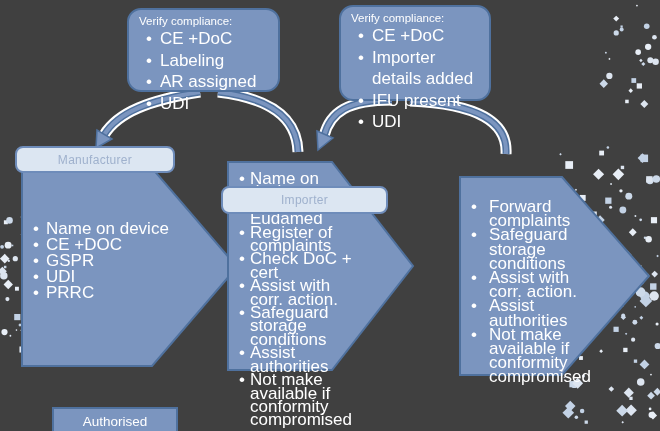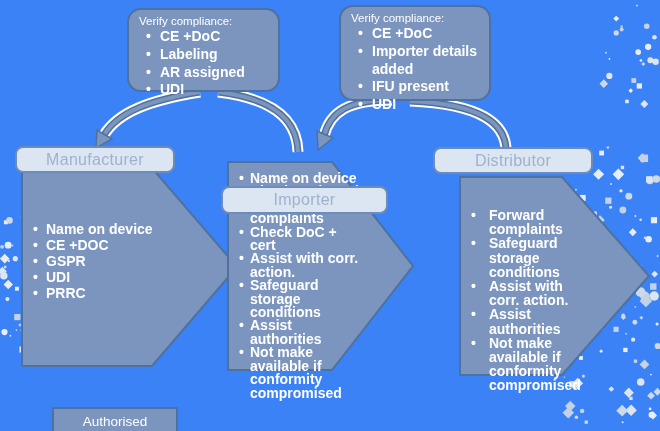--- a/index.html
+++ b/index.html
@@ -1,33 +1,33 @@
 <!DOCTYPE html>
 <html style="--shape-fill: #7b95bf; --shape-border: #4f719e; --header-fill: #dce6f2; --header-border: #6e8cba; --header-text: #9fb1cd; --text-on-shape: #ffffff; --dot-light: #dde5f0; --dot-mid: #ccd9e9;"><head>
 <meta charset="utf-8">
 <style>
   html,body{margin:0;padding:0;background:#fff;}
-  #canvas{position:relative;width:660px;height:431px;background:#3b82f6;overflow:hidden;
+  #canvas{position:relative;width:660px;height:431px;background:#404040;overflow:hidden;
           font-family:"Liberation Sans",sans-serif;}
   #shapes{position:absolute;left:0;top:0;}
 
   .callout{position:absolute;background:var(--shape-fill,#7b95bf);
            border:2px solid var(--shape-border,#4f719e);border-radius:14px;
            color:var(--text-on-shape,#fff);padding:4px 6px 4px 10px;box-sizing:border-box;z-index:3;}
   .callout .title{font-size:11.5px;line-height:1.25;}
 
   ul.blist{margin:0;padding:0;list-style:none;}
-  ul.blist li{position:relative;font-size:14px;color:var(--text-on-shape,#fff);font-weight:bold;}
+  ul.blist li{position:relative;font-size:17px;color:var(--text-on-shape,#fff);}
   ul.blist li::before{content:"\2022";position:absolute;left:var(--b,2px);top:0;}
 
   .callout ul.blist li{padding-left:21px;--b:7px;line-height:1.26;}
 
   .hdr{position:absolute;background:var(--header-fill,#dce6f2);
        border:2px solid var(--header-border,#6e8cba);border-radius:8px;
-       color:var(--header-text,#9fb1cd);font-size:16px;letter-spacing:.3px;
+       color:var(--header-text,#9fb1cd);font-size:12px;letter-spacing:.3px;
        display:flex;align-items:center;justify-content:center;box-sizing:border-box;z-index:4;}
 
   .duties{position:absolute;z-index:3;}
   #duties-m li{padding-left:16px;--b:3px;line-height:16px;}
   #duties-i li{padding-left:13px;--b:2px;line-height:13.4px;}
   #duties-d li{padding-left:25px;--b:7px;line-height:14.2px;}
 
   .ar{position:absolute;background:var(--shape-fill,#7b95bf);
       border:2px solid var(--shape-border,#4f719e);
       color:var(--text-on-shape,#fff);font-size:13.5px;text-align:center;
@@ -248,23 +248,20 @@
         <li>UDI</li>
       </ul>
   </div>
 
   <div class="hdr" style="left:15px;top:146px;width:160px;height:27px;">
     <span>Manufacturer</span>
   </div>
   <div class="hdr" style="left:221px;top:145px;width:167px;height:28px;margin-top:41px;">
     <span>Importer</span>
   </div>
-  <div class="hdr" style="left:433px;top:147px;width:160px;height:27px;">
-    <span>Distributor</span>
-  </div>
 
   <div class="duties" id="duties-m" style="left:30px;top:221px;width:140px;">
     <ul class="blist">
         <li>Name on device</li>
         <li>CE +DOC</li>
         <li>GSPR</li>
         <li>UDI</li>
         <li>PRRC</li>
       </ul>
   </div>
@@ -273,21 +270,21 @@
         <li>Name on device</li>
         <li>Check Eudamed</li>
         <li>Register of complaints</li>
         <li>Check DoC + cert</li>
         <li>Assist with corr. action.</li>
         <li>Safeguard storage conditions</li>
         <li>Assist authorities</li>
         <li>Not make available if conformity compromised</li>
       </ul>
   </div>
-  <div class="duties" id="duties-d" style="left:464px;top:208px;width:124px;">
+  <div class="duties" id="duties-d" style="left:464px;top:200px;width:124px;">
     <ul class="blist">
         <li>Forward complaints</li>
         <li>Safeguard storage conditions</li>
         <li>Assist with corr. action.</li>
         <li>Assist authorities</li>
         <li>Not make available if conformity compromised</li>
       </ul>
   </div>
 
   <div class="ar" style="left:52px;top:363px;width:126px;height:49px;">Authorised Representative</div>

